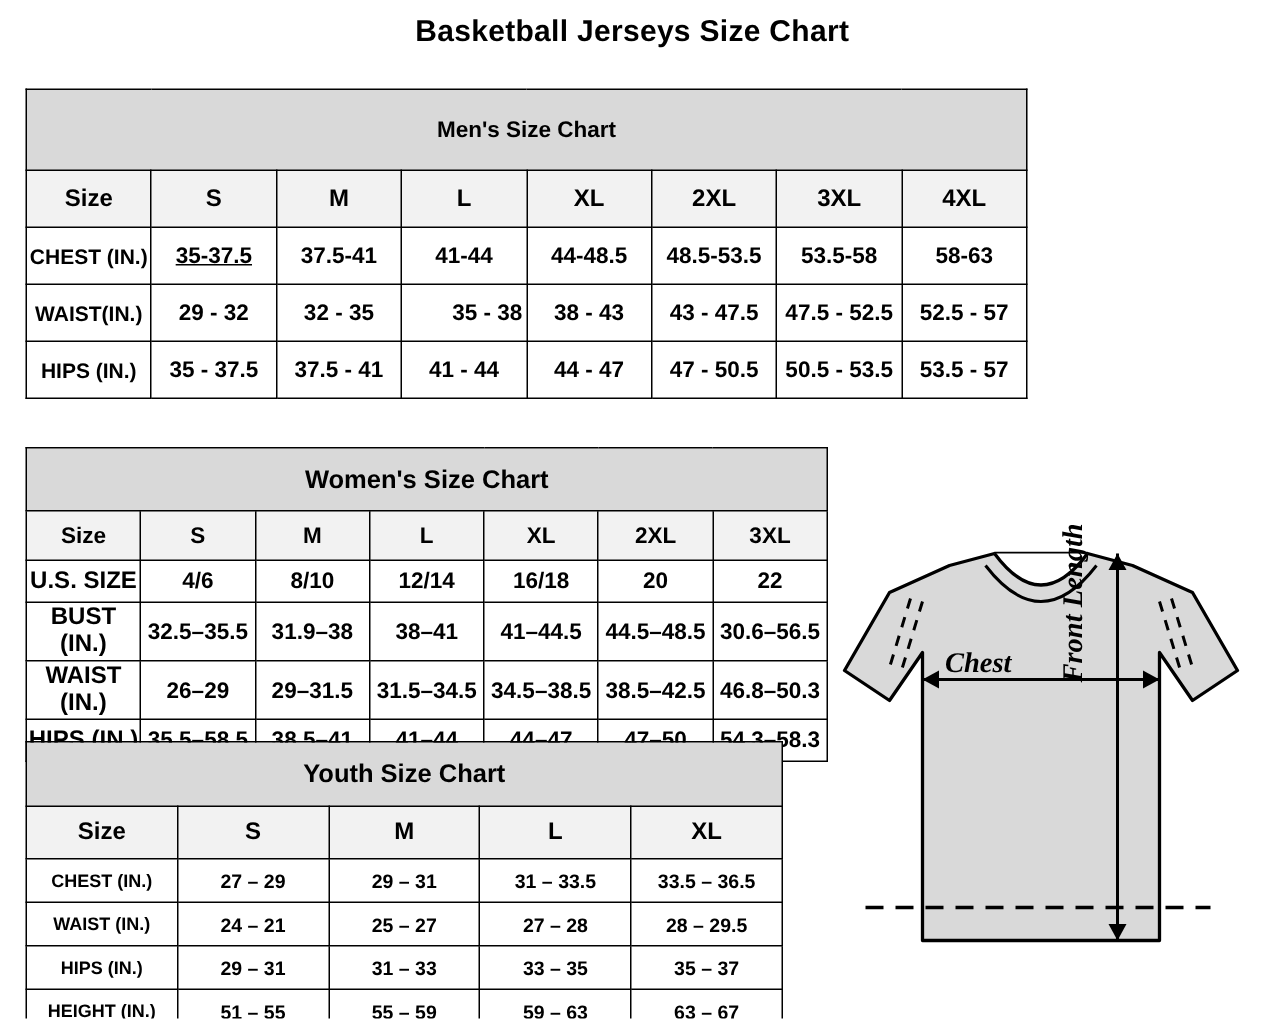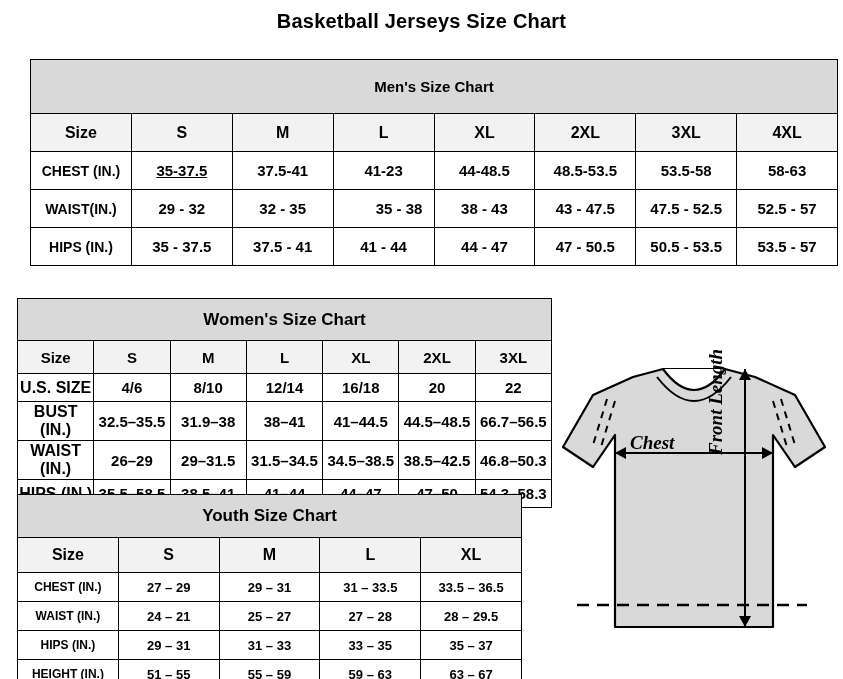--- a/index.html
+++ b/index.html
@@ -38,23 +38,23 @@
     font-weight: bold;
     padding: 9px 0;
   }
   .hdr {
     background: #f2f2f2 !important;
   }
 
   
   #men-chart {
     position: absolute;
-    left: 30px;
+    left: 17px;
     top: 59px;
-    width: 808px;
+    width: 668px;
   }
   #men-chart td { height: 35px; font-size: 15px; }
   #men-chart .hdr { font-size: 16px; }
   #men-chart .rowlabel { font-size: 14px; }
 
   
   #women-chart {
     position: absolute;
     left: 17px;
     top: 298px;
@@ -125,21 +125,21 @@
         <td class="hdr" style="width: 99px;">L</td>
         <td class="hdr" style="width: 99px;">XL</td>
         <td class="hdr" style="width: 99px;">2XL</td>
         <td class="hdr" style="width: 99px;">3XL</td>
         <td class="hdr" style="width: 99px;">4XL</td>
       </tr>
       <tr>
         <td class="rowlabel" style="width: 113px;">CHEST (IN.)</td>
         <td style="width: 99px; text-decoration: underline;">35-37.5</td>
         <td style="width: 99px;">37.5-41</td>
-        <td style="width: 99px;">41-23</td>
+        <td style="width: 99px;">41-44</td>
         <td style="width: 99px;">44-48.5</td>
         <td style="width: 99px;">48.5-53.5</td>
         <td style="width: 99px;">53.5-58</td>
         <td style="width: 99px;">58-63</td>
       </tr>
       <tr>
         <td class="rowlabel" style="width: 113px;">WAIST(IN.)</td>
         <td style="width: 99px;">29 - 32</td>
         <td style="width: 99px;">32 - 35</td>
         <td style="width: 99px; padding-left: 32px;">35 - 38</td>
@@ -184,21 +184,21 @@
         <td style="width: 74px;">20</td>
         <td style="width: 74px;">22</td>
       </tr>
       <tr>
         <td class="rowlabel" style="width: 88px;">BUST  (IN.)</td>
         <td style="width: 74px;">32.5–35.5</td>
         <td style="width: 74px;">31.9–38</td>
         <td style="width: 74px;">38–41</td>
         <td style="width: 74px;">41–44.5</td>
         <td style="width: 74px;">44.5–48.5</td>
-        <td style="width: 74px;">66.7–56.5</td>
+        <td style="width: 74px;">30.6–56.5</td>
       </tr>
       <tr>
         <td class="rowlabel" style="width: 88px;">WAIST  (IN.)</td>
         <td style="width: 74px;">26–29</td>
         <td style="width: 74px;">29–31.5</td>
         <td style="width: 74px;">31.5–34.5</td>
         <td style="width: 74px;">34.5–38.5</td>
         <td style="width: 74px;">38.5–42.5</td>
         <td style="width: 74px;">46.8–50.3</td>
       </tr>

